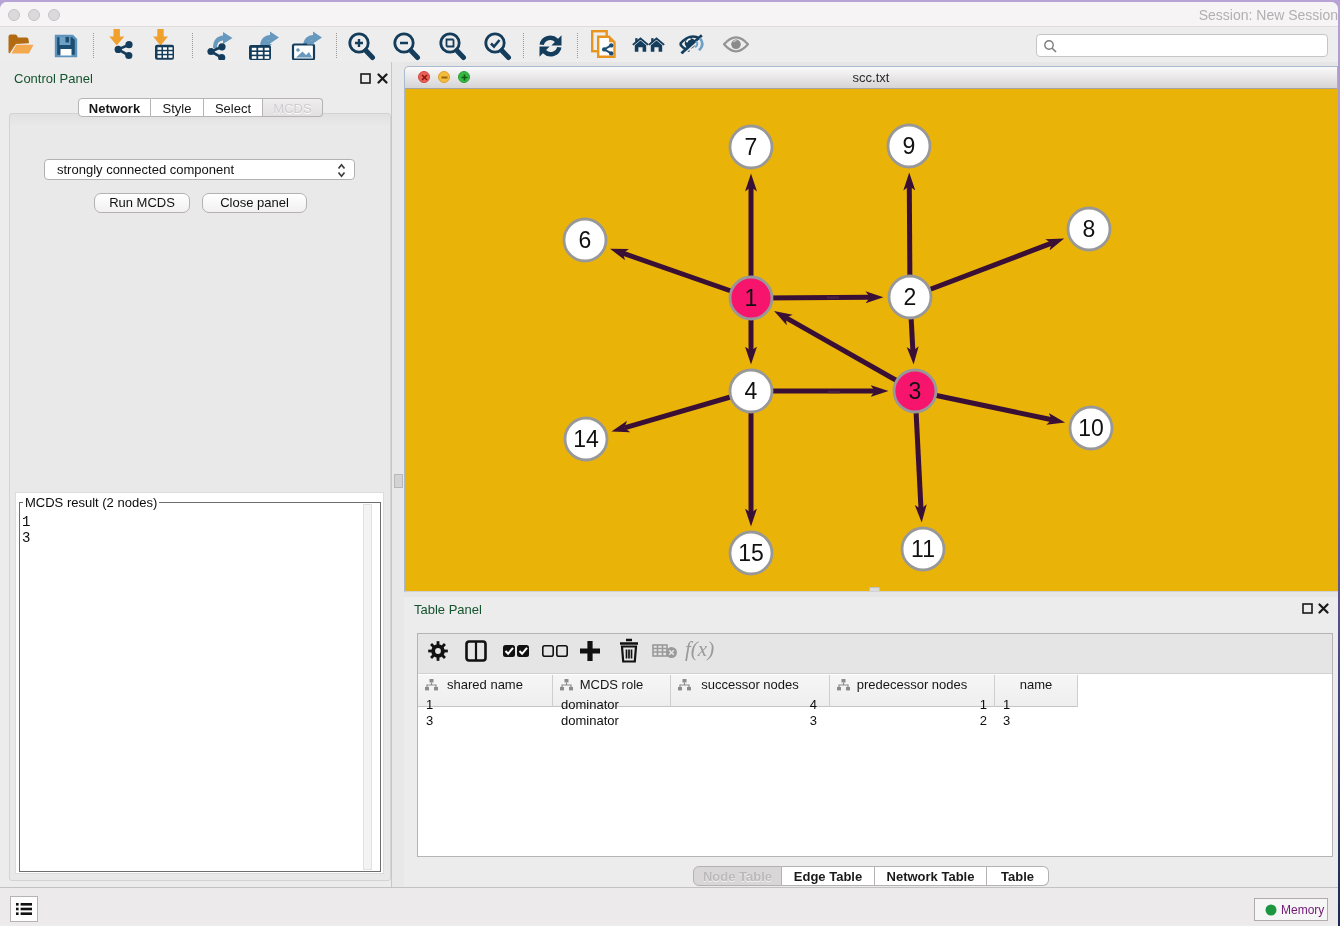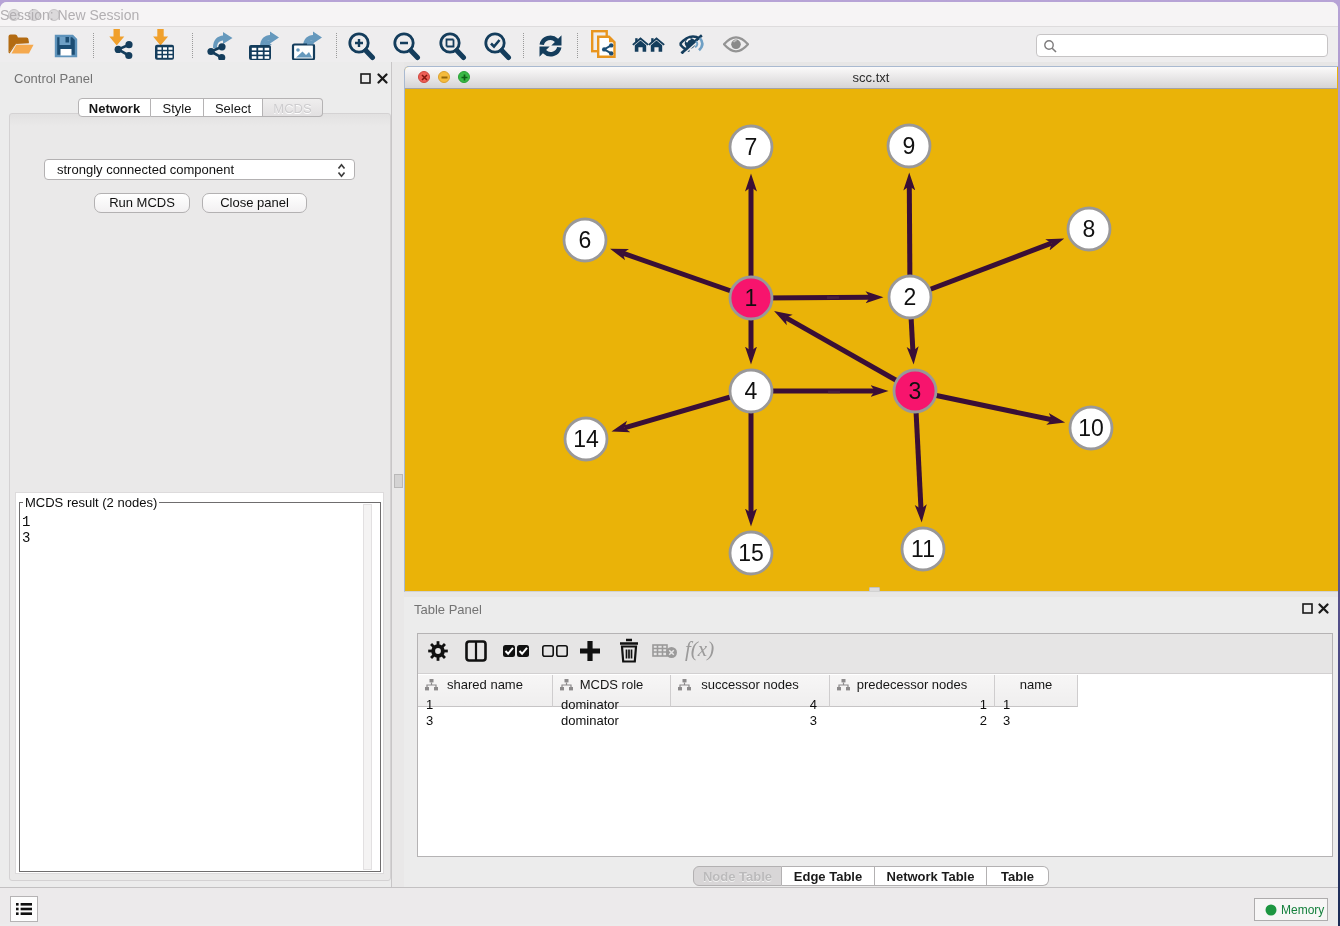--- a/index.html
+++ b/index.html
@@ -6,31 +6,31 @@
 body{width:1340px;height:926px;overflow:hidden;position:relative;
  font-family:"Liberation Sans",sans-serif;
  background:linear-gradient(to bottom,#b7a3d6 0%,#9a85bf 30%,#4d4a85 70%,#1b2a55 100%);}
 #win{position:absolute;left:0;top:2px;width:1338px;height:924px;background:#ececec;
  border-radius:7px 7px 0 0;overflow:hidden;}
 .abs{position:absolute;}
 
 #titlebar{left:0;top:0;width:1338px;height:25px;background:#f6f4f5;border-bottom:1px solid #dedcdd;box-sizing:border-box;}
 #titlebar .dot{position:absolute;top:7px;width:12px;height:12px;border-radius:50%;
  background:#dbd9db;border:1px solid #c6c4c6;box-sizing:border-box;}
-#title{width:100%;text-align:left;top:5px;font-size:14px;color:#b2afb2;}
+#title{width:100%;text-align:right;top:5px;font-size:14px;color:#b2afb2;}
 
 #toolbar{left:0;top:25px;width:1338px;height:37px;background:#eeedee;border-bottom:1px solid #d8d6d7;}
 .tbi{position:absolute;top:3px;}
 .tsep{position:absolute;top:6px;width:0px;height:25px;border-left:1px dotted #9a9a9a;}
 #search{position:absolute;left:1036px;top:7px;width:292px;height:23px;background:#fff;
  border:1px solid #c6c4c5;border-radius:4px;box-sizing:border-box;}
 
 #main{left:0;top:60px;width:1338px;height:825px;background:#e7e6e6;}
 #cpanel{left:0;top:0;width:392px;height:825px;background:#ececec;border-right:1px solid #c8c6c7;box-sizing:border-box;}
-.paneltitle{font-size:13px;color:#737373;}
+.paneltitle{font-size:13px;color:#14532d;}
 .tabs{position:absolute;display:flex;z-index:3;}
 .tab{height:19px;line-height:19px;font-size:13px;text-align:center;background:#fff;
  border:1px solid #b5b3b4;border-left:none;box-sizing:border-box;color:#161616;}
 .tab.first{border-left:1px solid #b5b3b4;border-radius:4px 0 0 4px;}
 .tab.last{border-radius:0 4px 4px 0;}
 .tab.sel{background:linear-gradient(#efeeee,#e2e0e1);color:#cdccce;text-shadow:0 1px 0 #ffffff;}
 #cpcontent{left:9px;top:51px;width:382px;height:768px;background:#eae9e9;
  border:1px solid #d4d2d3;border-radius:3px;box-sizing:border-box;
  background:linear-gradient(#e2e1e1,#eae9e9 12px);}
 #optlabel{left:9px;top:76px;width:382px;text-align:center;font-size:13px;color:#111;}
@@ -57,21 +57,21 @@
  font-size:13px;color:#161616;text-align:center;line-height:19px;}
 .trow{position:absolute;font-size:13px;color:#0e0e0e;height:16px;line-height:16px;}
 .btab{height:20px;line-height:20px;font-size:13px;font-weight:700;text-align:center;background:#fff;
  border:1px solid #b3b1b2;border-left:none;box-sizing:border-box;color:#1a1a1a;}
 .btab.first{border-left:1px solid #b3b1b2;border-radius:6px 0 0 6px;}
 .btab.last{border-radius:0 6px 6px 0;}
 .btab.sel{background:#d8d6d7;color:#bbbabb;text-shadow:0 1px 0 #f4f4f4;}
 
 #status{left:0;top:885px;width:1338px;height:37px;background:#eceaeb;border-top:1px solid #c3c1c2;box-sizing:border-box;}
 #memorybtn{position:absolute;left:1254px;top:10px;width:74px;height:23px;background:#f7f6f6;
- border:1px solid #aeacad;box-sizing:border-box;font-size:12px;color:#15803d;}
+ border:1px solid #aeacad;box-sizing:border-box;font-size:12px;color:#701a75;}
 #listbtn{position:absolute;left:10px;top:8px;width:28px;height:26px;background:#fdfdfd;
  border:1px solid #b5b3b4;box-sizing:border-box;}
 </style>
 </head>
 <body>
 <div id="win">
   <div id="titlebar" class="abs">
     <div class="dot" style="left:8px;"></div>
     <div class="dot" style="left:28px;"></div>
     <div class="dot" style="left:48px;"></div>

